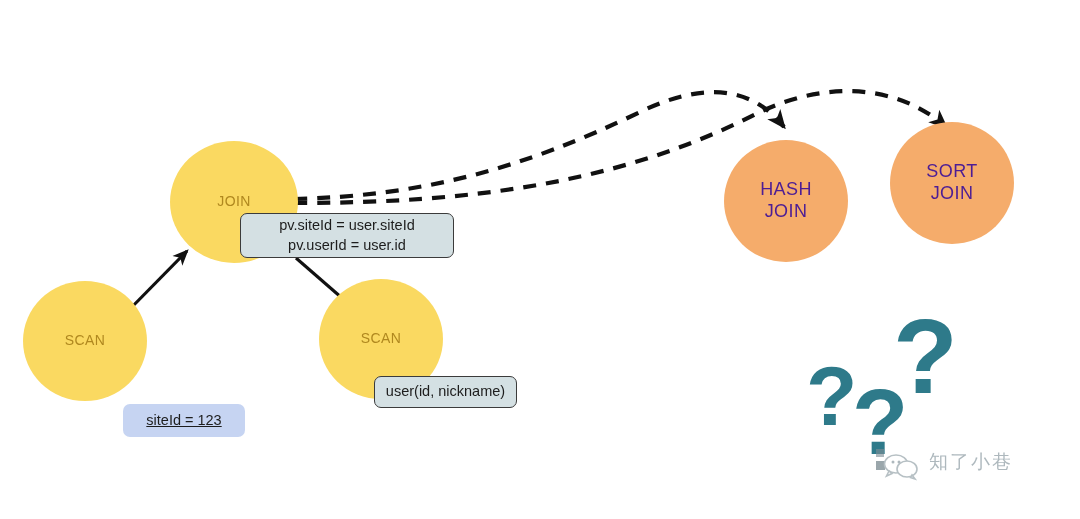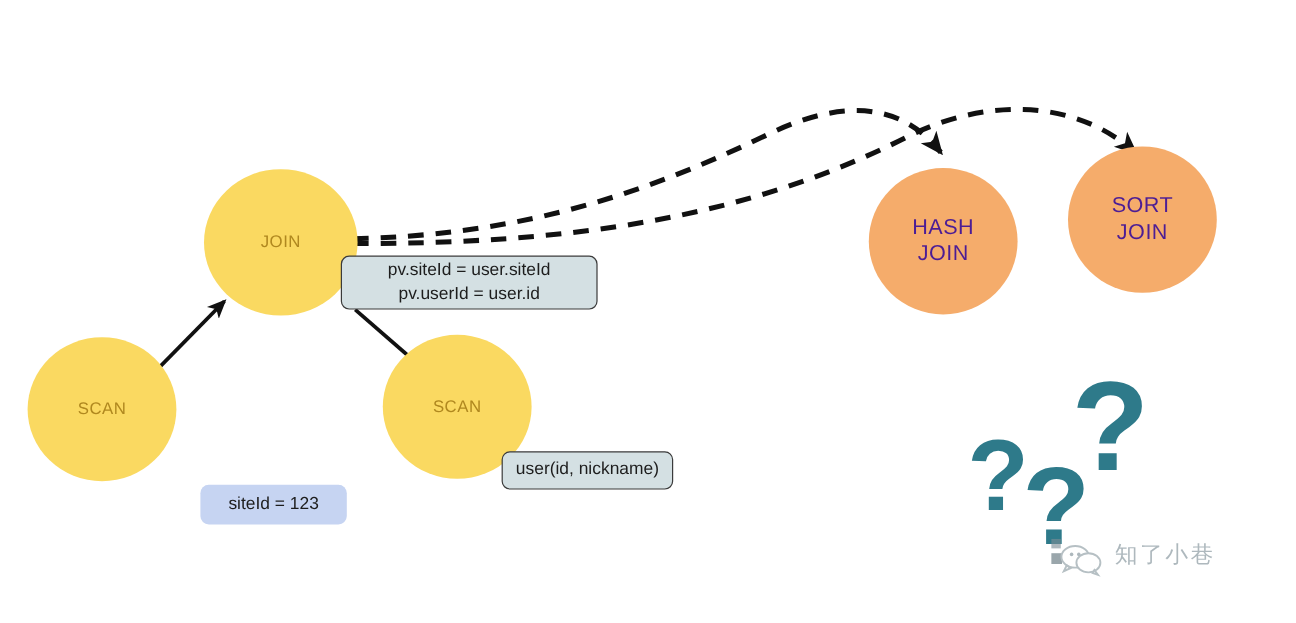--- a/index.html
+++ b/index.html
@@ -49,36 +49,36 @@
   }
   .box {
     position: absolute;
     box-sizing: border-box;
     display: flex;
     align-items: center;
     justify-content: center;
     text-align: center;
     white-space: pre-line;
     line-height: 1.35;
-    margin-left: 44px;
   }
   .box-grey {
     background: #D4E0E3;
     border: 1.6px solid #3b3b3b;
     border-radius: 7px;
     color: #1d1d1d;
     font-size: 14.5px;
   }
   .box-blue {
     background: #C6D4F2;
     border: 1.4px solid #8severe;
     border-color: #8fa3cf;
     border-radius: 7px;
     color: #1d1d1d;
     font-size: 14.5px;
+    text-decoration: underline;
   }
   .qmark {
     position: absolute;
     color: #2E7A8A;
     font-weight: bold;
     line-height: 1;
     font-family: "Liberation Sans", sans-serif;
   }
   #watermark {
     position: absolute;

